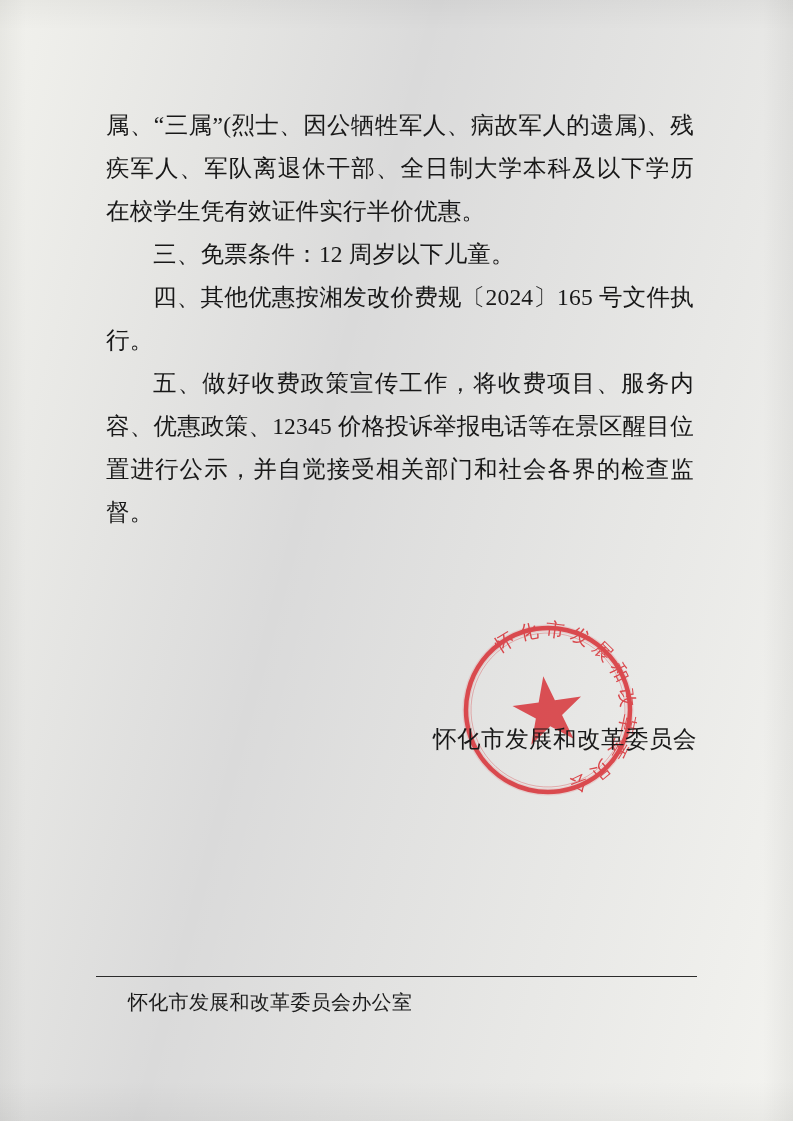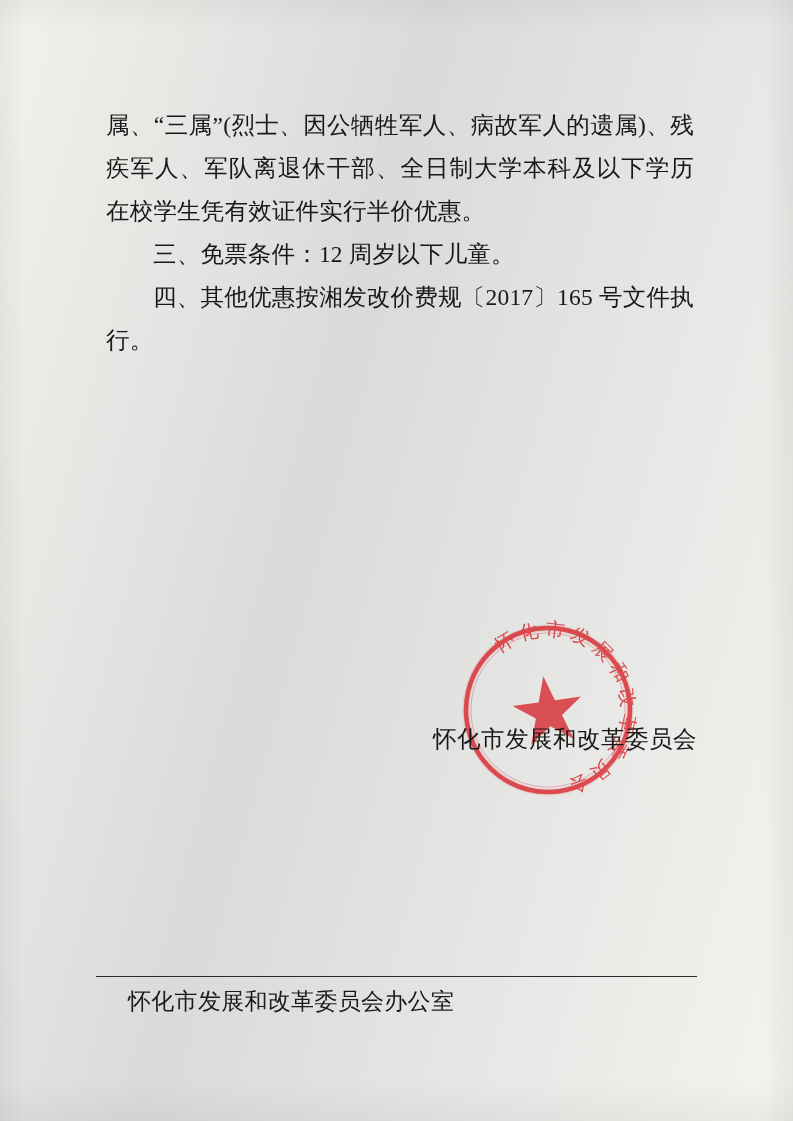--- a/index.html
+++ b/index.html
@@ -116,21 +116,21 @@
   }
   .footer-rule {
     border: none;
     border-top: 1.3px solid #2b2b2b;
     margin: 0 0 10px 0;
   }
   .footer-row {
     display: flex;
     justify-content: space-between;
     align-items: baseline;
-    font-size: 23px;
+    font-size: 20px;
     line-height: 30px;
     color: #1a1a1a;
     padding: 0 32px;
     text-align: right;
   }
   .footer-left { letter-spacing: 0.3px; }
   .footer-right { letter-spacing: 0.3px; }
 </style>
 </head>
 <body>
@@ -138,21 +138,22 @@
 <div class="page">
   <div class="paper-tint"></div>
   <div class="edge-shade-left"></div>
   <div class="edge-shade-right"></div>
   <div class="edge-shade-top"></div>
   <div class="edge-shade-bottom"></div>
 
   <div class="body-block">
     <p class="para">属、“三属”(烈士、因公牺牲军人、病故军人的遗属)、残疾军人、军队离退休干部、全日制大学本科及以下学历在校学生凭有效证件实行半价优惠。</p>
     <p class="para indent">三、免票条件：12 周岁以下儿童。</p>
-    <p class="para indent">四、其他优惠按湘发改价费规〔2017〕165 号文件执行。</p>
+    <p class="para indent">四、其他优惠按湘发改价费规〔2024〕165 号文件执行。</p>
+    <p class="para indent">五、做好收费政策宣传工作，将收费项目、服务内容、优惠政策、12345 价格投诉举报电话等在景区醒目位置进行公示，并自觉接受相关部门和社会各界的检查监督。</p>
   </div>
 
   <div class="seal">
     <svg width="192" height="192" viewBox="0 0 192 192" xmlns="http://www.w3.org/2000/svg">
       <defs>
         <path id="sealArc" d="M 96,96 m -74,0 a 74,74 0 1,1 148,0 a 74,74 0 1,1 -148,0"></path>
       </defs>
       <g transform="rotate(-8 96 96)" opacity="0.82">
         <circle cx="96" cy="96" r="82" fill="none" stroke="#d6242a" stroke-width="4.5"></circle>
         <circle cx="96" cy="96" r="77" fill="none" stroke="#d6242a" stroke-width="0.8" opacity="0.45"></circle>

